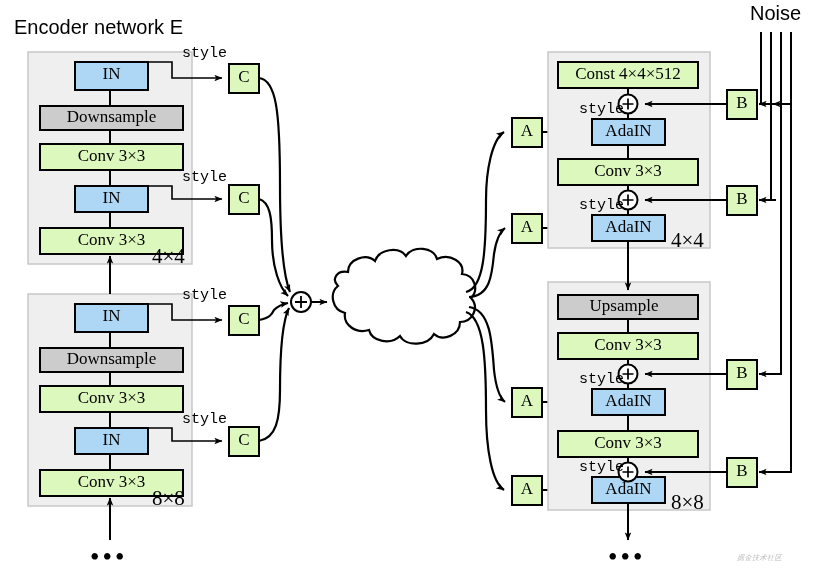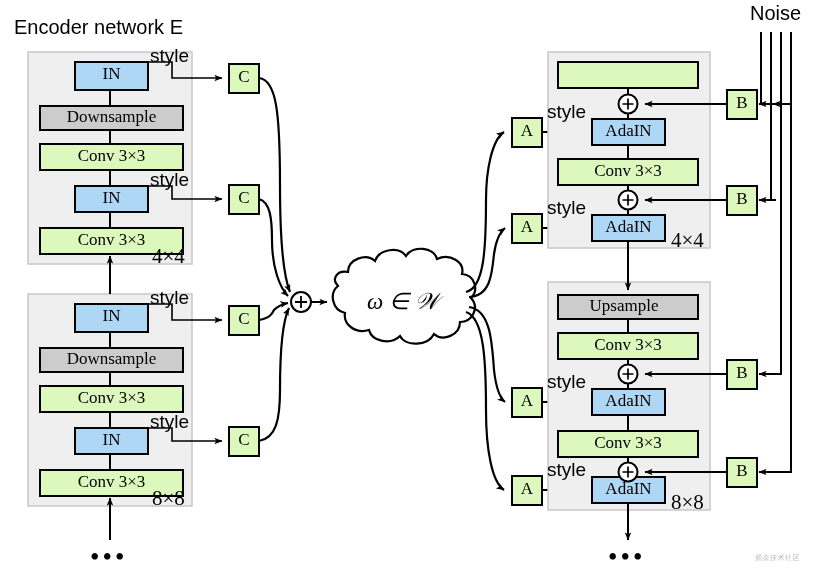--- a/index.html
+++ b/index.html
@@ -3,21 +3,21 @@
 <meta charset="utf-8">
 <style>
   html,body{margin:0;padding:0;background:#ffffff;}
   body{width:818px;height:580px;position:relative;overflow:hidden;
        font-family:"Liberation Serif",serif;color:#000;}
   #stage{position:absolute;left:0;top:0;width:818px;height:580px;}
   svg{position:absolute;left:0;top:0;width:818px;height:580px;}
   .lbl{position:absolute;white-space:nowrap;}
   .title{font-size:20px;font-family:Liberation Sans, sans-serif;}
   .boxtext{font-size:17px;font-family:"Liberation Serif",serif;}
-  .smalltag{font-size:19px;font-family:Liberation Sans, sans-serif;}
+  .smalltag{font-size:15px;font-family:Liberation Mono, monospace;margin-left:32px;}
   .reslabel{font-size:21px;font-family:"Liberation Serif",serif;}
   .cloudtext{font-size:23px;font-family:"Liberation Serif",serif;font-style:italic;}
   .wm{font-size:7px;color:#b9b9b9;font-family:"DejaVu Sans",sans-serif;letter-spacing:.5px;}
   .dots{font-size:27px;letter-spacing:3px;font-family:"Liberation Serif",serif;}
 </style>
 </head>
 <body>
 
 <div id="stage">
 
@@ -172,47 +172,47 @@
 <div class="lbl smalltag" style="left:150px;top:45px;">style</div>
 <div class="lbl smalltag" style="left:150px;top:169px;">style</div>
 <div class="lbl smalltag" style="left:150px;top:287px;">style</div>
 <div class="lbl smalltag" style="left:150px;top:411px;">style</div>
 
 <div class="lbl boxtext" style="left:229px;top:67px;width:30px;text-align:center;">C</div>
 <div class="lbl boxtext" style="left:229px;top:188px;width:30px;text-align:center;">C</div>
 <div class="lbl boxtext" style="left:229px;top:309px;width:30px;text-align:center;">C</div>
 <div class="lbl boxtext" style="left:229px;top:430px;width:30px;text-align:center;">C</div>
 
-<div class="lbl cloudtext" style="left:338px;top:288px;width:130px;text-align:center;">ω ∈ 𝒲</div>
 
 <div class="lbl boxtext" style="left:512px;top:121px;width:30px;text-align:center;">A</div>
 <div class="lbl boxtext" style="left:512px;top:217px;width:30px;text-align:center;">A</div>
 <div class="lbl boxtext" style="left:512px;top:391px;width:30px;text-align:center;">A</div>
 <div class="lbl boxtext" style="left:512px;top:479px;width:30px;text-align:center;">A</div>
 
 <div class="lbl boxtext" style="left:727px;top:93px;width:30px;text-align:center;">B</div>
 <div class="lbl boxtext" style="left:727px;top:189px;width:30px;text-align:center;">B</div>
 <div class="lbl boxtext" style="left:727px;top:363px;width:30px;text-align:center;">B</div>
 <div class="lbl boxtext" style="left:727px;top:461px;width:30px;text-align:center;">B</div>
 
+<div class="lbl boxtext" style="left:558px;top:64px;width:140px;text-align:center;">Const 4×4×512</div>
 <div class="lbl boxtext" style="left:592px;top:121px;width:73px;text-align:center;">AdaIN</div>
 <div class="lbl boxtext" style="left:558px;top:161px;width:140px;text-align:center;">Conv 3×3</div>
 <div class="lbl boxtext" style="left:592px;top:217px;width:73px;text-align:center;">AdaIN</div>
 <div class="lbl reslabel" style="left:671px;top:228px;">4×4</div>
 
 <div class="lbl boxtext" style="left:558px;top:296px;width:132px;text-align:center;">Upsample</div>
 <div class="lbl boxtext" style="left:558px;top:335px;width:140px;text-align:center;">Conv 3×3</div>
 <div class="lbl boxtext" style="left:592px;top:391px;width:73px;text-align:center;">AdaIN</div>
 <div class="lbl boxtext" style="left:558px;top:433px;width:140px;text-align:center;">Conv 3×3</div>
 <div class="lbl boxtext" style="left:592px;top:479px;width:73px;text-align:center;">AdaIN</div>
 <div class="lbl reslabel" style="left:671px;top:490px;">8×8</div>
 
 <div class="lbl smalltag" style="left:547px;top:101px;">style</div>
 <div class="lbl smalltag" style="left:547px;top:197px;">style</div>
 <div class="lbl smalltag" style="left:547px;top:371px;">style</div>
 <div class="lbl smalltag" style="left:547px;top:459px;">style</div>
 
 <div class="lbl dots" style="left:90px;top:542px;">•••</div>
 <div class="lbl dots" style="left:608px;top:542px;">•••</div>
 
-<div class="lbl wm" style="left:755px;top:553px;">掘金技术社区</div>
+<div class="lbl wm" style="left:737px;top:553px;font-style:italic;">掘金技术社区</div>
 
 </div>
 
 </body></html>

